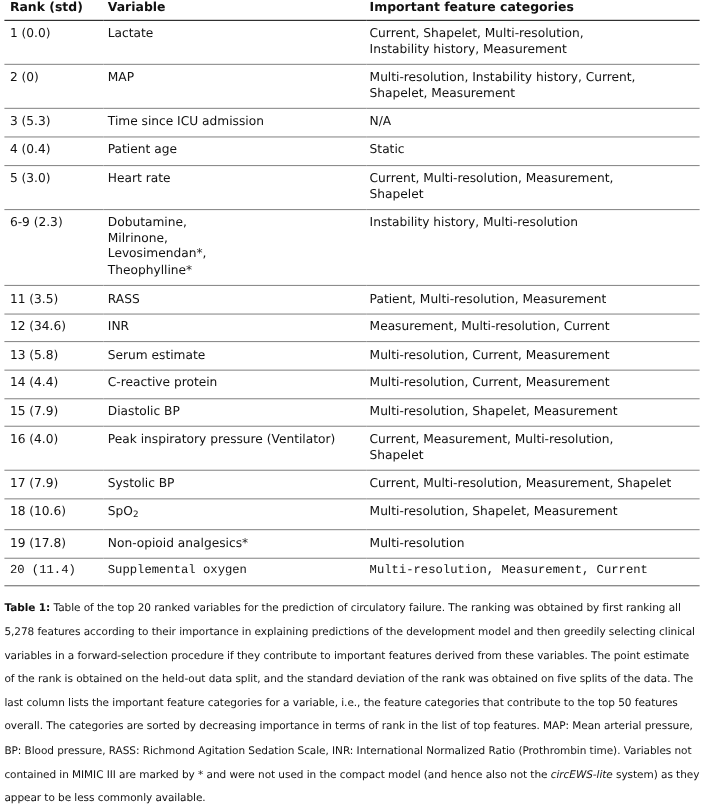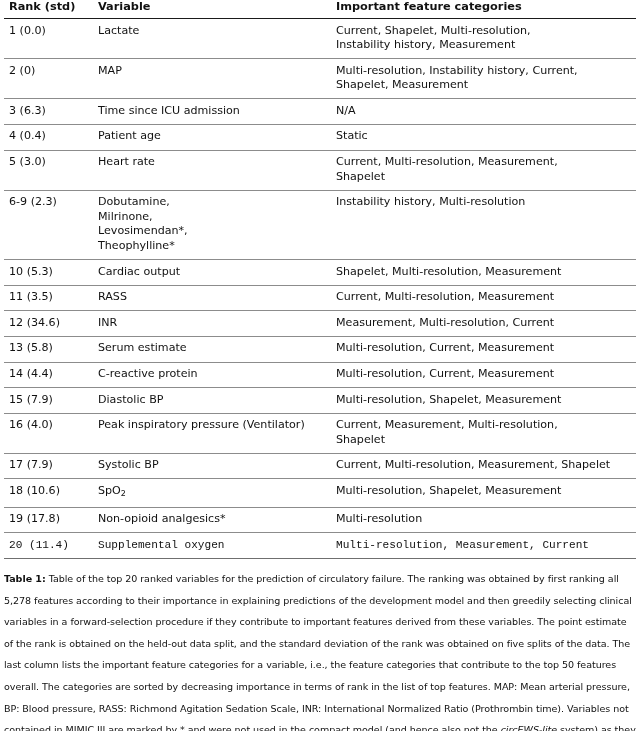--- a/index.html
+++ b/index.html
@@ -101,21 +101,21 @@
           <td class="td-cats">Current, Shapelet, Multi-resolution,
 Instability history, Measurement</td>
         </tr>
         <tr>
           <td class="td-rank">2 (0)</td>
           <td class="td-variable">MAP</td>
           <td class="td-cats">Multi-resolution, Instability history, Current,
 Shapelet, Measurement</td>
         </tr>
         <tr>
-          <td class="td-rank">3 (6.3)</td>
+          <td class="td-rank">3 (5.3)</td>
           <td class="td-variable">Time since ICU admission</td>
           <td class="td-cats">N/A</td>
         </tr>
         <tr>
           <td class="td-rank">4 (0.4)</td>
           <td class="td-variable">Patient age</td>
           <td class="td-cats">Static</td>
         </tr>
         <tr>
           <td class="td-rank">5 (3.0)</td>
@@ -125,28 +125,23 @@
         </tr>
         <tr>
           <td class="td-rank">6-9 (2.3)</td>
           <td class="td-variable">Dobutamine,
 Milrinone,
 Levosimendan*,
 Theophylline*</td>
           <td class="td-cats">Instability history, Multi-resolution</td>
         </tr>
         <tr>
-          <td class="td-rank">10 (5.3)</td>
-          <td class="td-variable">Cardiac output</td>
-          <td class="td-cats">Shapelet, Multi-resolution, Measurement</td>
-        </tr>
-        <tr>
           <td class="td-rank">11 (3.5)</td>
           <td class="td-variable">RASS</td>
-          <td class="td-cats">Current, Multi-resolution, Measurement</td>
+          <td class="td-cats">Patient, Multi-resolution, Measurement</td>
         </tr>
         <tr>
           <td class="td-rank">12 (34.6)</td>
           <td class="td-variable">INR</td>
           <td class="td-cats">Measurement, Multi-resolution, Current</td>
         </tr>
         <tr>
           <td class="td-rank">13 (5.8)</td>
           <td class="td-variable">Serum estimate</td>
           <td class="td-cats">Multi-resolution, Current, Measurement</td>

